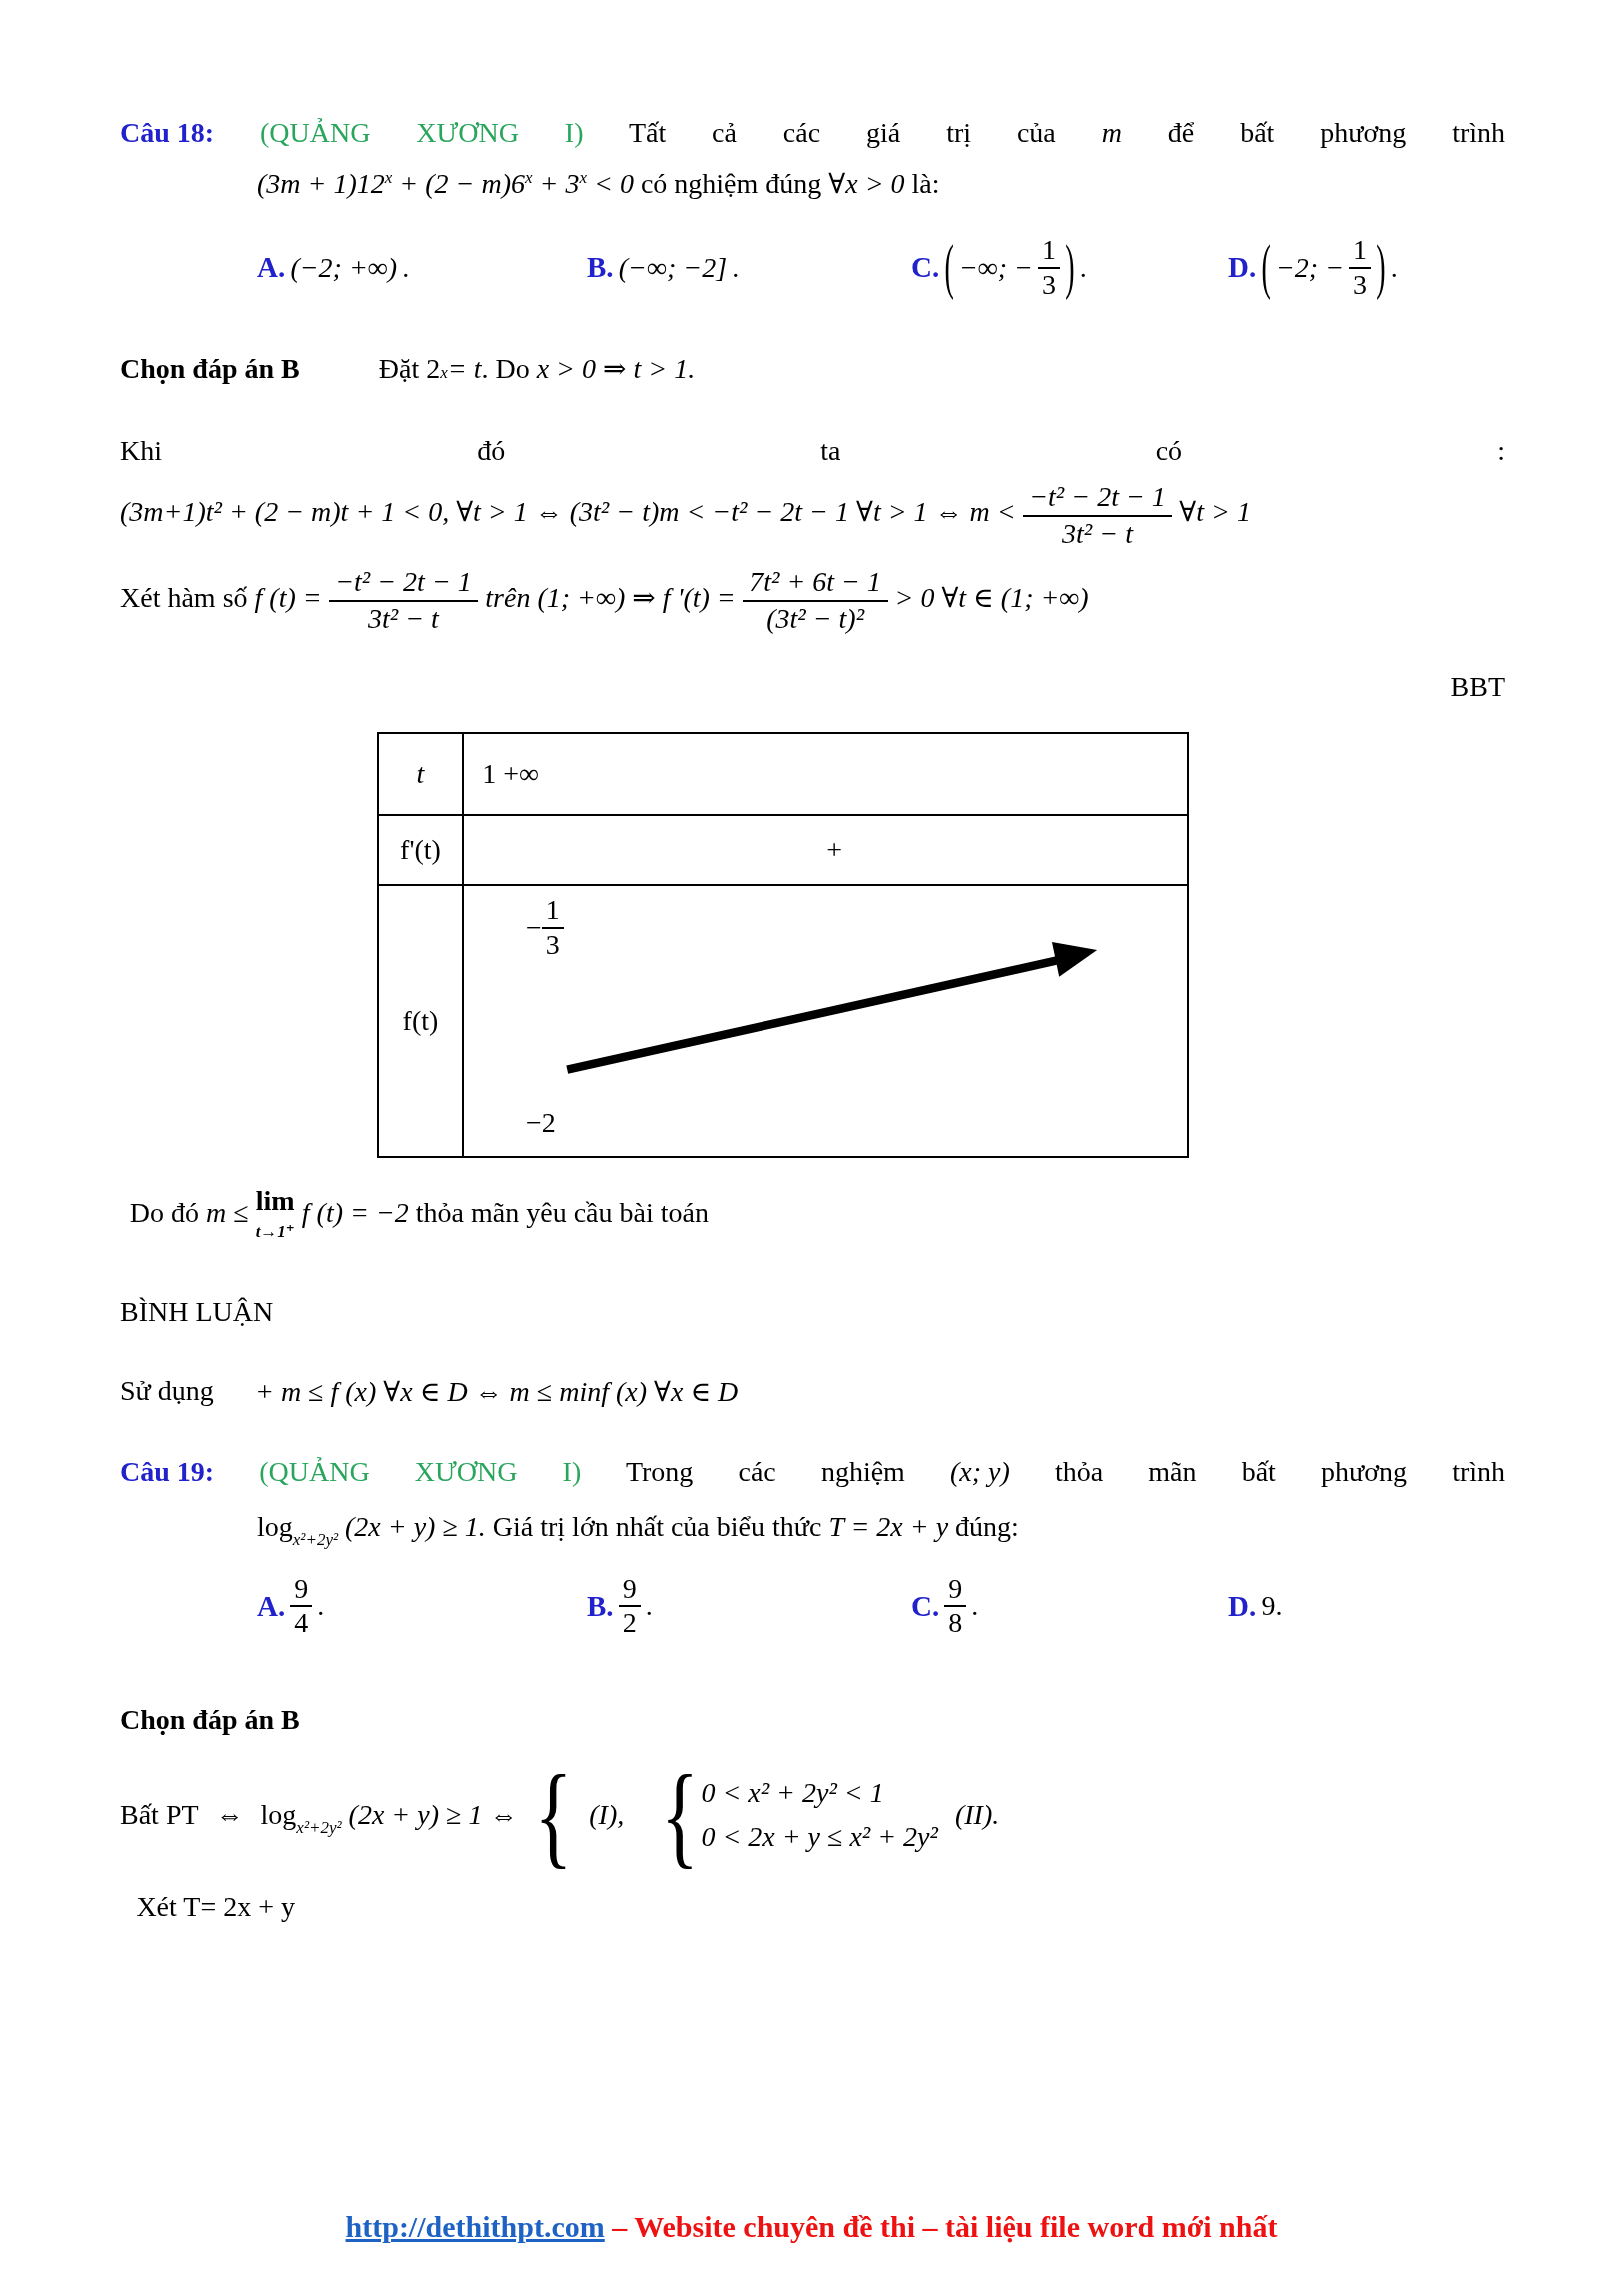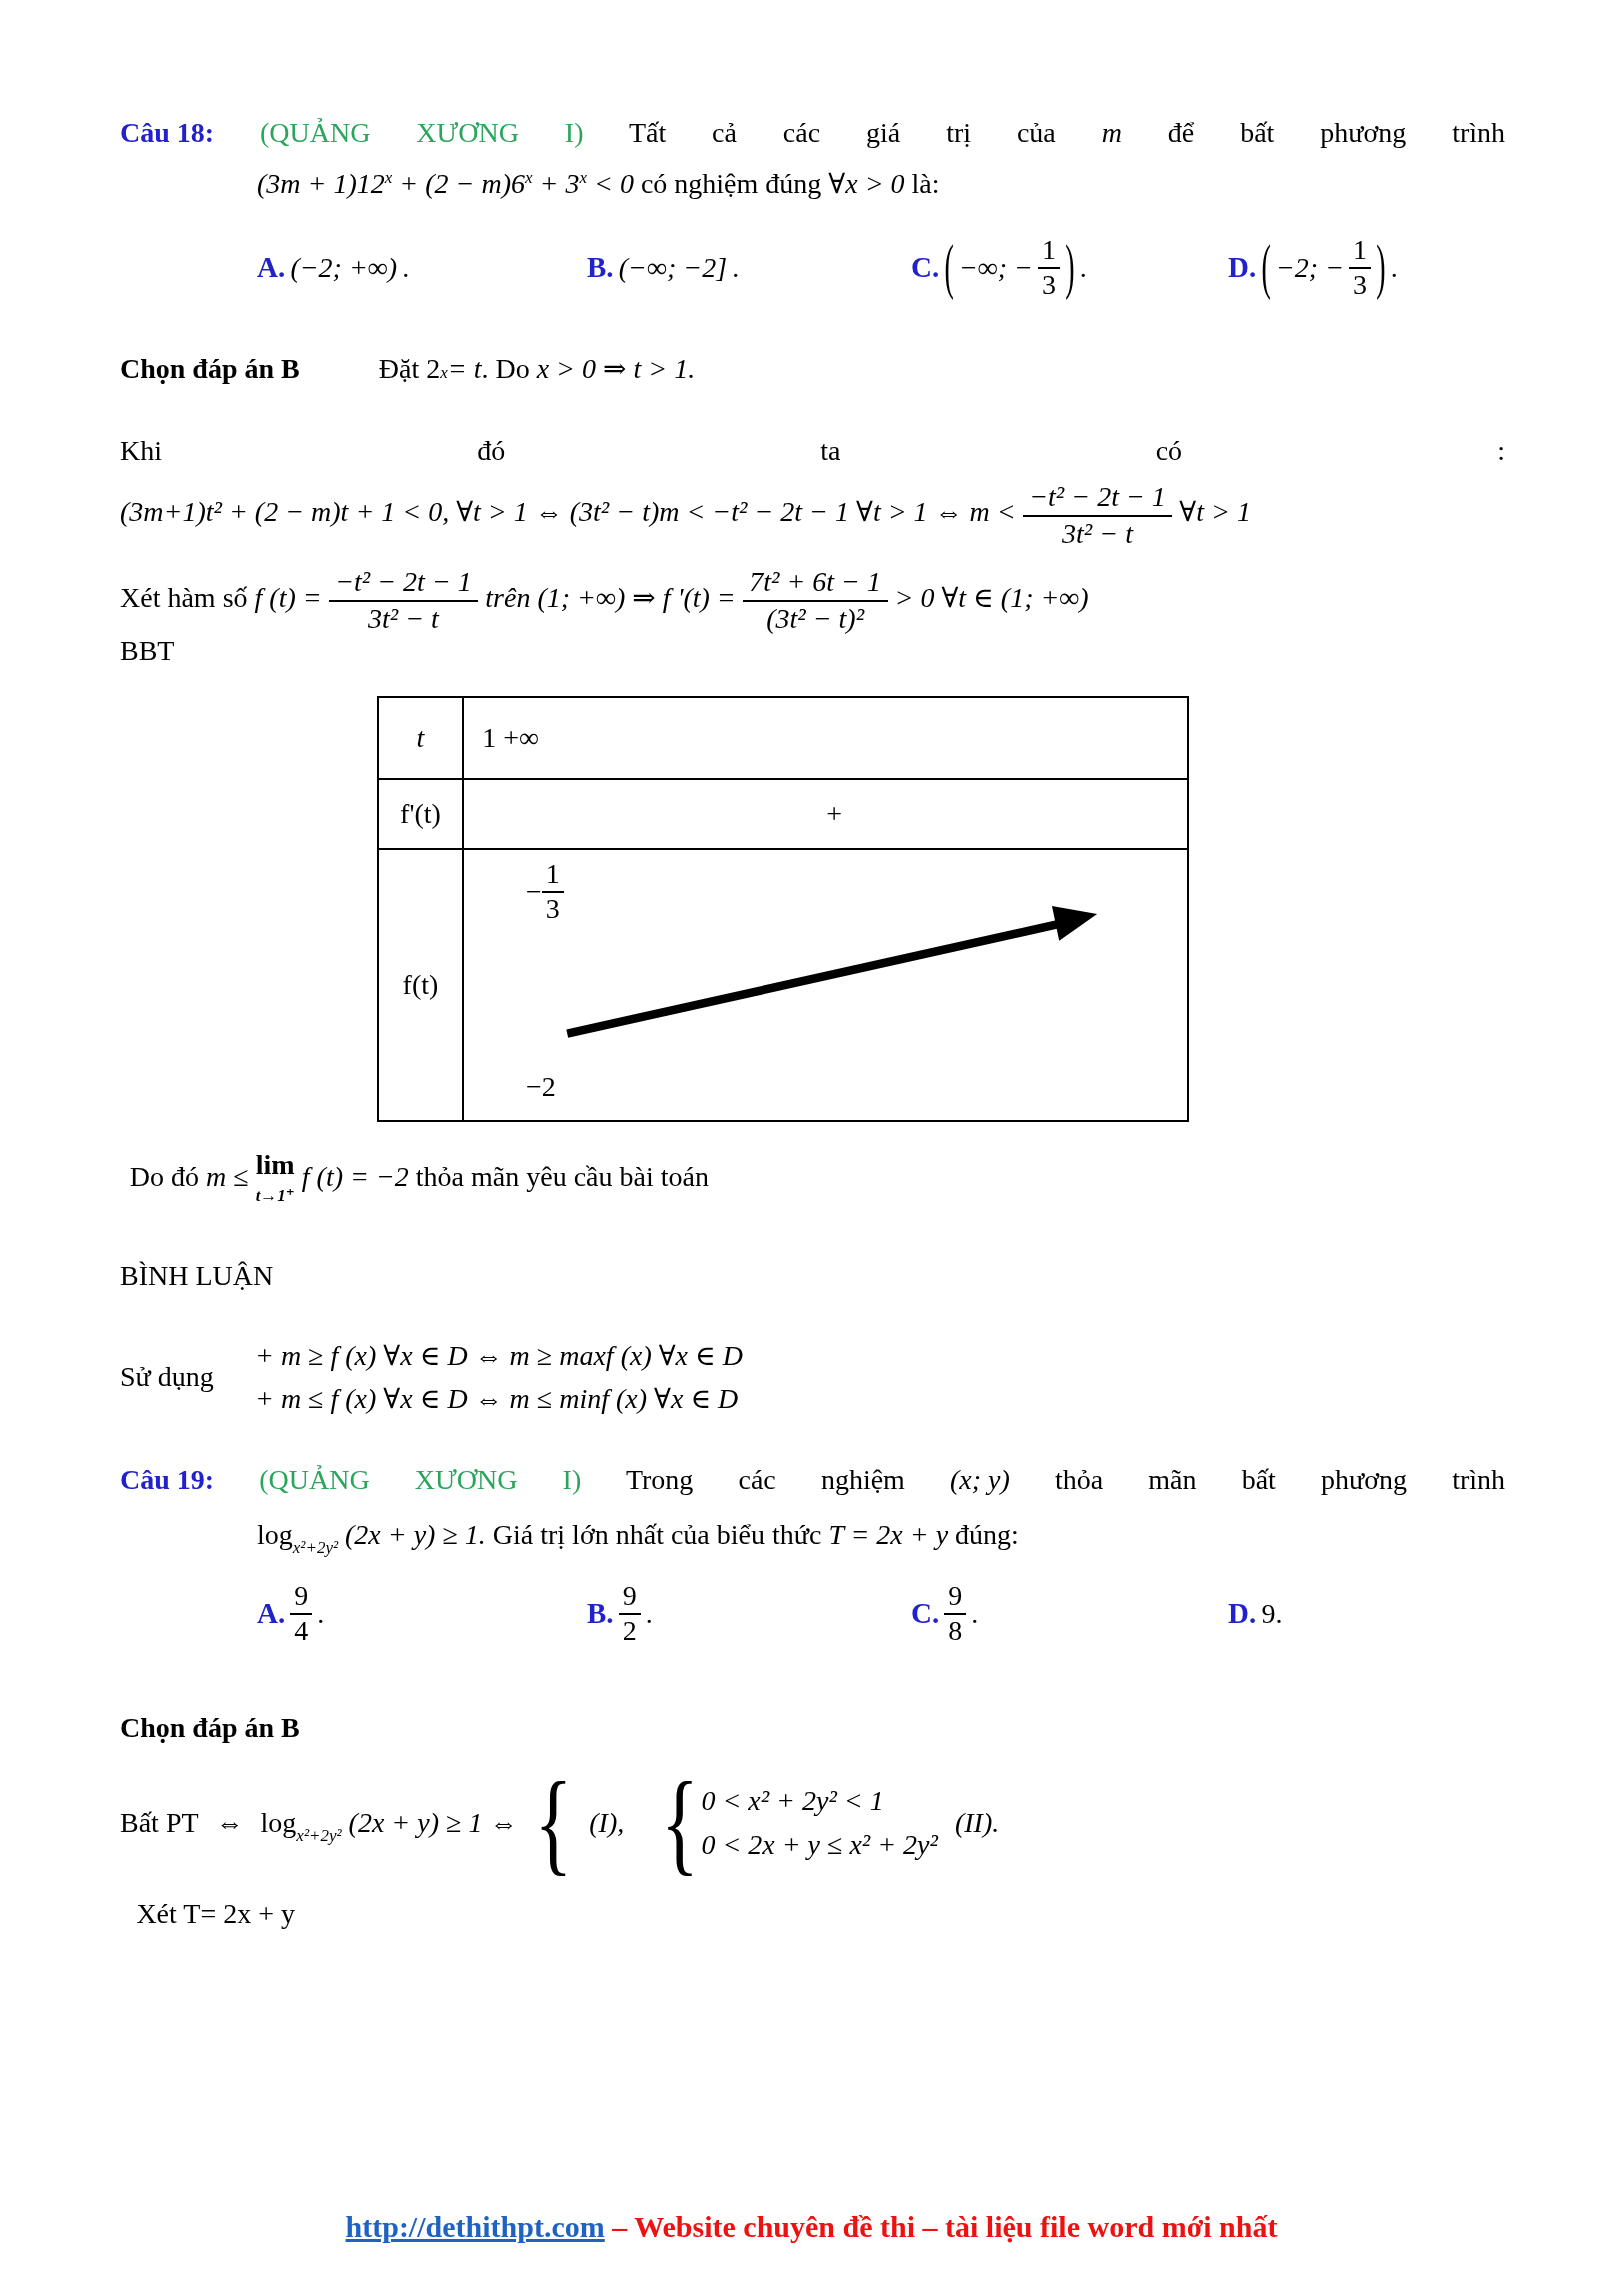--- a/index.html
+++ b/index.html
@@ -39,21 +39,21 @@
   
   .opt-row{display:flex;align-items:center;margin-top:13px;min-height:108px;padding-left:137px;}
   .opt{display:flex;align-items:center;gap:5.2px;}
   .w1{width:330px;}.w2{width:324px;}.w3{width:317px;}
   .okey{color:var(--question_label);font-weight:bold;font-size:29px;}
   
   .chon-row{display:flex;align-items:baseline;gap:0;margin-top:29.4px;line-height:1.25;}
   .chon-row .gap{width:79px;}
   .khi{margin-top:49px;text-align:justify;text-align-last:justify;}
   .xet-line{margin-top:16.4px;white-space:nowrap;line-height:1.2;}
-  .bbt-label{}
+  .bbt-label{margin-top:36px;text-align:right;}
   
   table.bbt{margin:29.4px 0 0 257px;border-collapse:collapse;}
   table.bbt td{border:2.6px solid #000;}
   td.lab{width:85px;text-align:center;vertical-align:middle;}
   td.val{width:725px;padding-left:18.3px;vertical-align:middle;}
   tr.r1 td{height:82px;}
   tr.r2 td{height:70px;}
   tr.r3 td{height:272px;}
   td.ftcell{position:relative;padding:0;}
   .plus-center{text-align:center;padding-left:0;}
@@ -207,21 +207,20 @@
     </span>
     <span class="it">f (t) = −2</span>
     <span>thỏa mãn yêu cầu bài toán</span>
   </p>
 
   <p class="binhluan">BÌNH LUẬN</p>
 
   <div class="sudung-block">
     <span class="su-label">Sử dụng</span>
     <span class="su-lines">
-      <span class="it">+  m ≥ f (x) ∀x ∈ D ⇔ m ≥ maxf (x) ∀x ∈ D</span>
       <span class="it">+  m ≤ f (x) ∀x ∈ D ⇔ m ≤ minf (x) ∀x ∈ D</span>
     </span>
   </div>
 
   <p class="q-heading" style="margin-top:36px;">
     <span class="qlabel">Câu 19:</span>
     <span class="qsource">(QUẢNG XƯƠNG I)</span>
     <span>Trong các nghiệm</span>
     <span class="it" style="display:inline-block;">(x; y)</span>
     <span>thỏa mãn bất phương trình</span>

